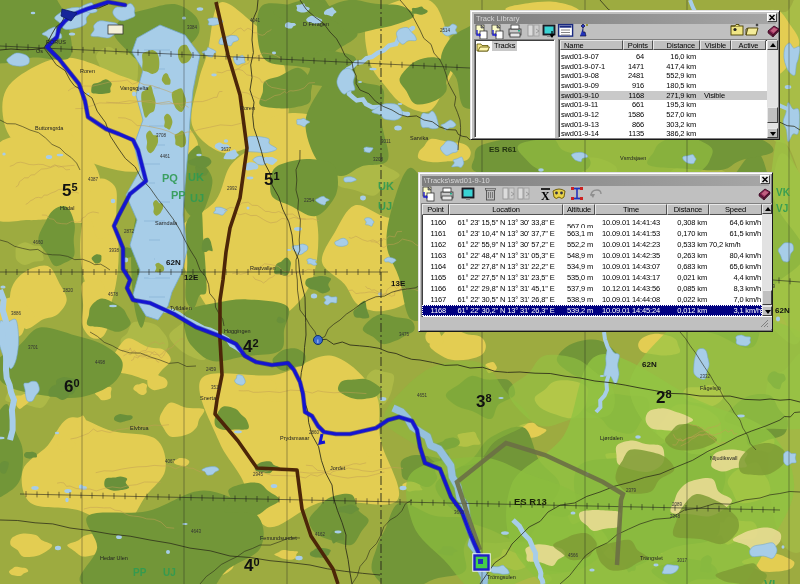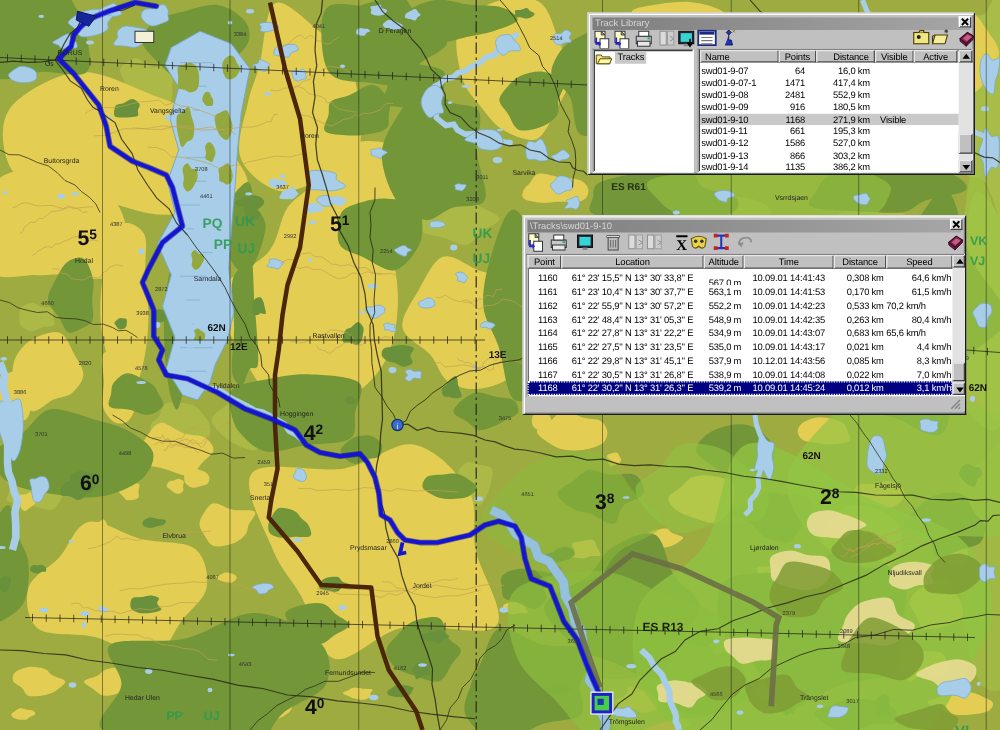--- a/index.html
+++ b/index.html
@@ -992,21 +992,21 @@
 <span class="cell" style="left:173px;top:0;width:72px;text-align:center;line-height:11px;color:#000">10.09.01 14:42:35</span>
 <span class="cell" style="left:245px;top:0;width:40px;text-align:right;line-height:11px;color:#000">0,263 km</span>
 <span class="cell" style="left:287px;top:0;width:52px;text-align:right;line-height:11px;color:#000">80,4 km/h</span>
 </div>
 <div style="position:absolute;left:3px;top:87.5px;width:340px;height:11px;overflow:hidden">
 <span class="cell" style="left:0px;top:0;width:24px;text-align:right;line-height:11px;color:#000">1164</span>
 <span class="cell" style="left:27px;top:0;width:114px;text-align:center;line-height:11px;color:#000">61° 22' 27,8'' N 13° 31' 22,2'' E</span>
 <span class="cell" style="left:141px;top:0;width:30px;text-align:right;line-height:11px;color:#000">534,9 m</span>
 <span class="cell" style="left:173px;top:0;width:72px;text-align:center;line-height:11px;color:#000">10.09.01 14:43:07</span>
 <span class="cell" style="left:245px;top:0;width:40px;text-align:right;line-height:11px;color:#000">0,683 km</span>
-<span class="cell" style="left:287px;top:0;width:52px;line-height:11px;color:#000">65,6 km/h</span>
+<span class="cell" style="left:287px;top:0;width:52px;text-align:right;line-height:11px;color:#000">65,6 km/h</span>
 </div>
 <div style="position:absolute;left:3px;top:98.5px;width:340px;height:11px;overflow:hidden">
 <span class="cell" style="left:0px;top:0;width:24px;text-align:right;line-height:11px;color:#000">1165</span>
 <span class="cell" style="left:27px;top:0;width:114px;text-align:center;line-height:11px;color:#000">61° 22' 27,5'' N 13° 31' 23,5'' E</span>
 <span class="cell" style="left:141px;top:0;width:30px;text-align:right;line-height:11px;color:#000">535,0 m</span>
 <span class="cell" style="left:173px;top:0;width:72px;text-align:center;line-height:11px;color:#000">10.09.01 14:43:17</span>
 <span class="cell" style="left:245px;top:0;width:40px;text-align:right;line-height:11px;color:#000">0,021 km</span>
 <span class="cell" style="left:287px;top:0;width:52px;text-align:right;line-height:11px;color:#000">4,4 km/h</span>
 </div>
 <div style="position:absolute;left:3px;top:109.5px;width:340px;height:11px;overflow:hidden">

